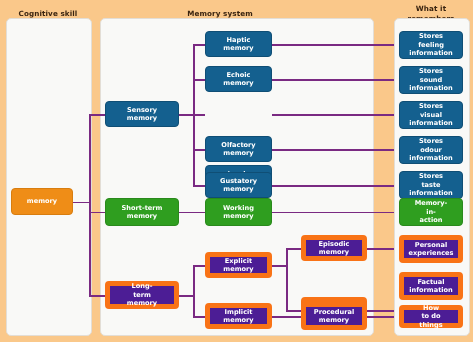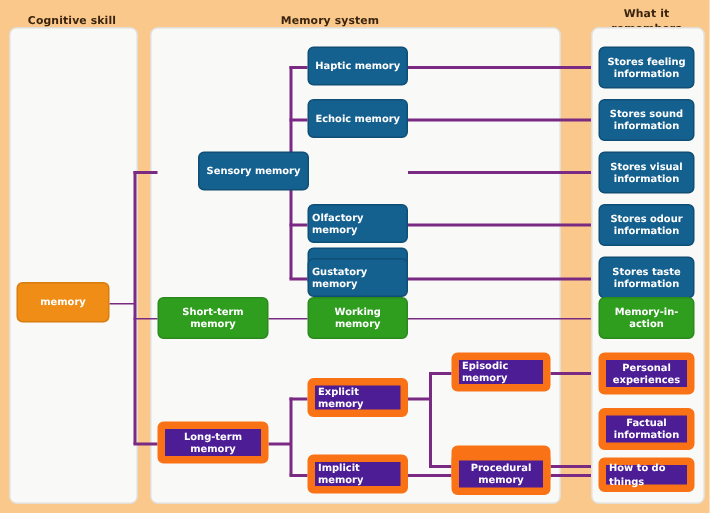--- a/index.html
+++ b/index.html
@@ -57,22 +57,23 @@
   .node {
     position: absolute;
     box-sizing: border-box;
     border-radius: 4px;
     color: #ffffff;
     font-size: 6.6px;
     font-weight: bold;
     display: flex;
     align-items: center;
     justify-content: center;
+    text-align: center;
     line-height: 8.4px;
-    padding: 1px 2px;
+    padding: 1px 14px;
     z-index: 5;
   }
   .n-blue   { background: #14608f; border: 1px solid #0f4e75; }
   .n-green  { background: #2f9e1f; border: 1px solid #2a8a1c; }
   .n-red    { background: #4c1d95; border: 5px solid #f97316; }
   .n-orange { background: #ef8d17; border: 1px solid #d87d0f; }
 </style>
 </head>
 <body>
 
@@ -125,21 +126,21 @@
   <div class="line h" style="left:272px; top:185px; width:122px;"></div>
   <div class="line h" style="left:272px; top:211.5px; width:122px;"></div>
   <div class="line h" style="left:367px; top:248px; width:27px;"></div>
   <div class="line h" style="left:367px; top:310px; width:27px;"></div>
   <div class="line h" style="left:367px; top:316px; width:27px;"></div>
 
   <div class="node n-orange" style="left:11px; top:188px; width:62px; height:27px;">
     <span>memory</span>
   </div>
 
-  <div class="node n-blue" style="left:105px; top:101px; width:74px; height:26px;margin-left:27px;">
+  <div class="node n-blue" style="left:105px; top:101px; width:74px; height:26px;">
     <span>Sensory memory</span>
   </div>
   <div class="node n-green" style="left:105px; top:198px; width:74px; height:28px; flex-direction:column;">
     <span>Short-term</span>
     <span>memory</span>
   </div>
   <div class="node n-red" style="left:105px; top:281px; width:74px; height:28px; flex-direction:column;">
     <span>Long-term</span>
     <span>memory</span>
   </div>

